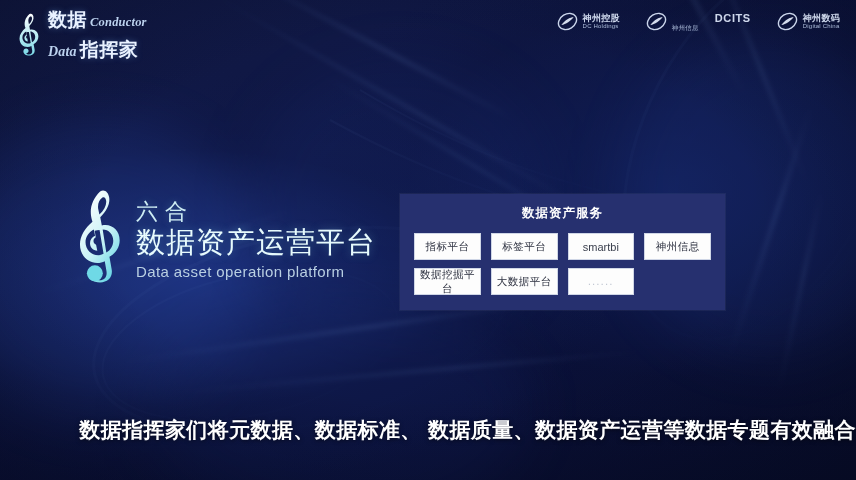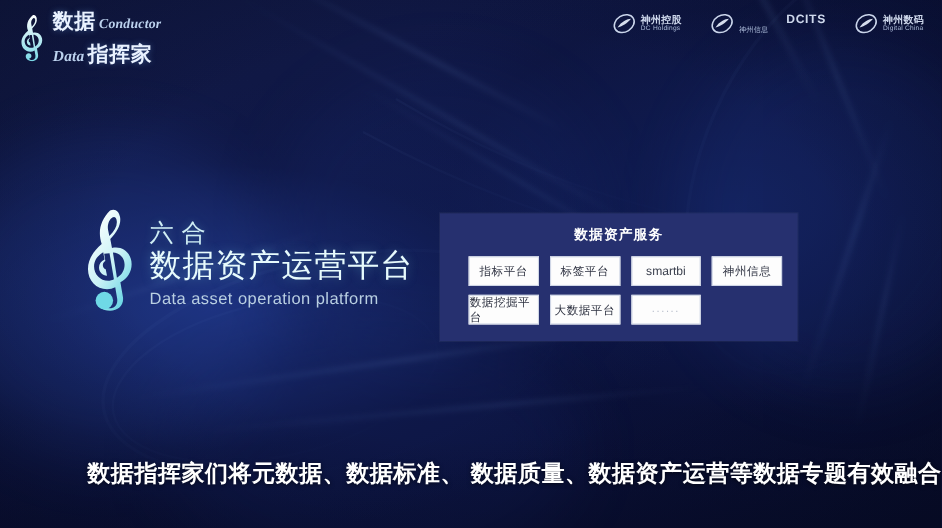--- a/index.html
+++ b/index.html
@@ -53,21 +53,21 @@
     text-shadow:0 0 8px rgba(120,220,235,.3);}
   .t-main{font-size:29px;color:#e7fbfd;letter-spacing:1px;margin-bottom:7px;
     text-shadow:0 0 10px rgba(120,215,235,.35);}
   .t-sub{font-size:15px;color:#b9cfe2;letter-spacing:.4px;}
 
   
   .panel{position:absolute;left:400px;top:182px;width:325px;height:116px;
     background:#26306f;box-shadow:0 0 0 1px rgba(255,255,255,.05);margin-top:12px;}
   .panel-title{text-align:center;color:#ffffff;font-size:12.5px;font-weight:bold;
     letter-spacing:1px;padding-top:11px;}
-  .tile-rows{padding:11px 14px 0 26px;}
+  .tile-rows{padding:11px 14px 0 14px;text-align:center;}
   .tile-row{display:flex;gap:10px;margin-bottom:8px;}
   .tile{flex:1 1 0;height:27px;background:#fdfdfd;border:1px solid #cfd6e6;
     display:flex;align-items:center;justify-content:center;
     font-size:10.5px;color:#2d3140;letter-spacing:.5px;box-sizing:border-box;}
   .tile.en{letter-spacing:0;font-size:11px;color:#3a3f4d;}
   .tile.dots{color:#b9bfcc;font-size:10px;letter-spacing:1.5px;}
   .tile.empty{visibility:hidden;}
 
   
   .caption{position:absolute;left:0;right:0;top:416px;text-align:right;

